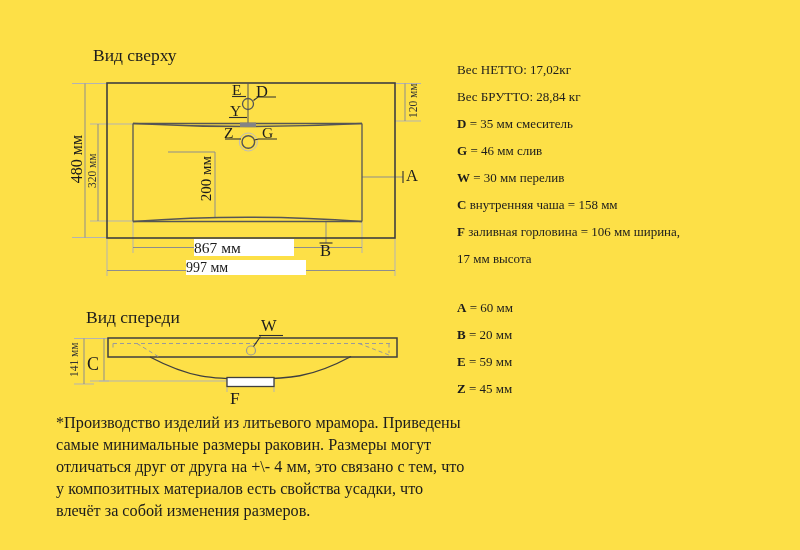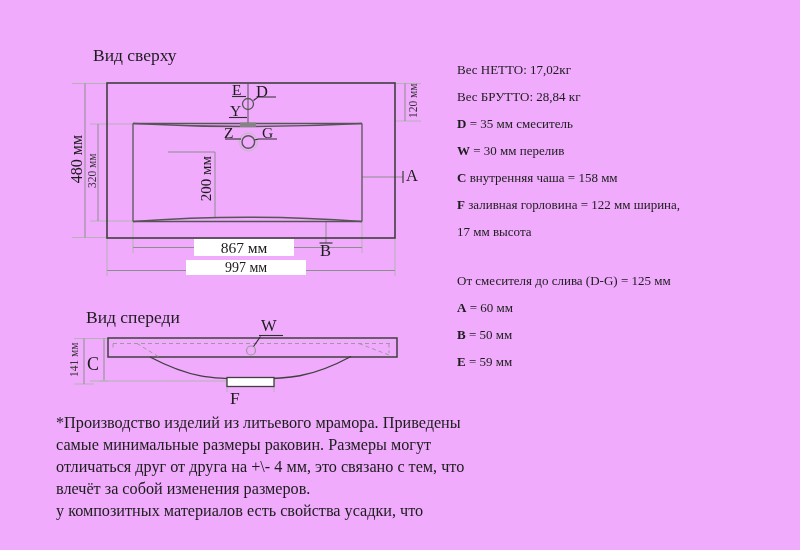--- a/index.html
+++ b/index.html
@@ -1,22 +1,22 @@
 <!DOCTYPE html>
 <html><head>
 <meta charset="utf-8">
 <style>
   html,body{margin:0;padding:0;background:#fff;}
-  #sheet{position:relative;width:800px;height:550px;background:#f0abfc;overflow:hidden;
+  #sheet{position:relative;width:800px;height:550px;background:#fde047;overflow:hidden;
          font-family:"Liberation Serif",serif;color:#1c1c1c;}
   .abs{position:absolute;}
   .view-title{font-size:17.5px;}
   .pt-label{font-size:15.5px;line-height:1;}
   .pt-label-lg{font-size:16.5px;line-height:1;}
-  .hdim{text-align:center;background:#ffffff;line-height:1.1;}
+  .hdim{text-align:left;background:#ffffff;line-height:1.1;}
   .vdim{width:100px;text-align:center;transform:rotate(-90deg);line-height:1;background:transparent;}
   .dim16{font-size:16px;}
   .dim15{font-size:15px;}
   .dim11{font-size:11.5px;color:#333;}
   .specs{left:457px;top:56px;font-size:13px;line-height:27px;}
   .spec-row b{font-weight:bold;}
   .spec-gap{height:22px;}
   .note{left:56px;top:412px;font-size:16.2px;line-height:22px;}
   svg{position:absolute;overflow:visible;}
   .draw{stroke:#3f3f3f;fill:none;}
@@ -135,32 +135,33 @@
 
   <div class="abs pt-label-lg" style="left:261px;top:318px;">W</div>
   <div class="abs" style="left:87px;top:354px;font-size:18px;">C</div>
   <div class="abs" style="left:230px;top:388px;font-size:17.5px;">F</div>
   <div class="abs vdim dim11" style="left:25px;top:354px;">141 мм</div>
 
   <div class="abs specs">
     <div class="spec-row"><b></b><span>Вес НЕТТО: 17,02кг</span></div>
     <div class="spec-row"><b></b><span>Вес БРУТТО: 28,84 кг</span></div>
     <div class="spec-row"><b>D</b><span> = 35 мм смеситель</span></div>
+    <div class="spec-row"><b>G</b><span> = 46 мм слив</span></div>
     <div class="spec-row"><b>W</b><span> = 30 мм перелив</span></div>
     <div class="spec-row"><b>C</b><span> внутренняя чаша = 158 мм</span></div>
-    <div class="spec-row"><b>F</b><span> заливная горловина = 122 мм ширина,</span></div>
+    <div class="spec-row"><b>F</b><span> заливная горловина = 106 мм ширина,</span></div>
     <div class="spec-row"><b></b><span>17 мм высота</span></div>
     <div class="spec-gap"></div>
-    <div class="spec-row"><b></b><span>От смесителя до слива (D-G) = 125 мм</span></div>
     <div class="spec-row"><b>A</b><span> = 60 мм</span></div>
-    <div class="spec-row"><b>B</b><span> = 50 мм</span></div>
+    <div class="spec-row"><b>B</b><span> = 20 мм</span></div>
     <div class="spec-row"><b>E</b><span> = 59 мм</span></div>
+    <div class="spec-row"><b>Z</b><span> = 45 мм</span></div>
   </div>
 
   <div class="abs note">
     <div>*Производство изделий из литьевого мрамора. Приведены</div>
     <div>самые минимальные размеры раковин. Размеры могут</div>
     <div>отличаться друг от друга на +\- 4 мм, это связано с тем, что</div>
+    <div>у композитных материалов есть свойства усадки, что</div>
     <div>влечёт за собой изменения размеров.</div>
-    <div>у композитных материалов есть свойства усадки, что</div>
   </div>
 
 </div>
 
 </body></html>

